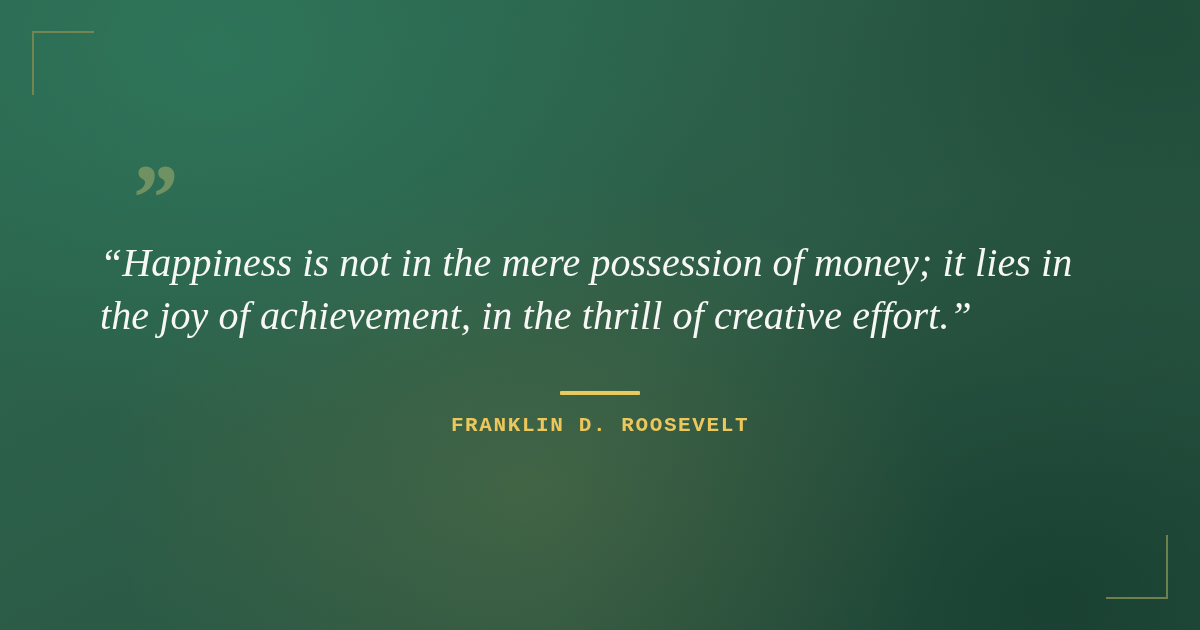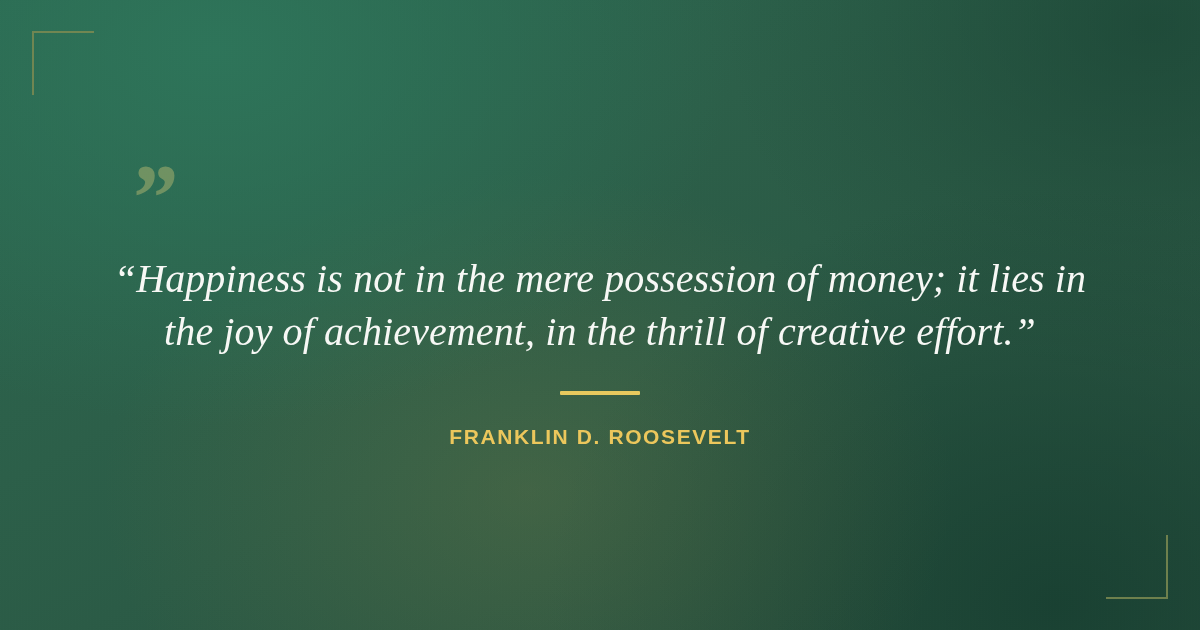--- a/index.html
+++ b/index.html
@@ -88,22 +88,20 @@
     letter-spacing: -4px;
     user-select: none;
   }
 
   
   .quote-wrap {
     position: absolute;
     left: 100px;
     right: 100px;
     top: 236px;
-    text-align: center;
-    margin-top: 16px;
   }
   .quote-text {
     margin: 0;
     font-family: "Liberation Serif", "DejaVu Serif", serif;
     font-style: italic;
     font-weight: 400;
     font-size: 40px;
     line-height: 53px;
     color: #f7f8f5;
     letter-spacing: 0.1px;
@@ -127,22 +125,22 @@
 
   
   .author-wrap {
     position: absolute;
     left: 0;
     top: 412px;
     width: 100%;
     text-align: center;
   }
   .author {
-    margin: 12px;
-    font-family: Liberation Sans, sans-serif;
+    margin: 1px;
+    font-family: Liberation Mono, monospace;
     font-size: 21px;
     line-height: 26px;
     font-weight: 700;
     letter-spacing: 1.6px;
     color: #ecc75c;
     text-transform: uppercase;
   }
 </style>
 </head>
 <body>

